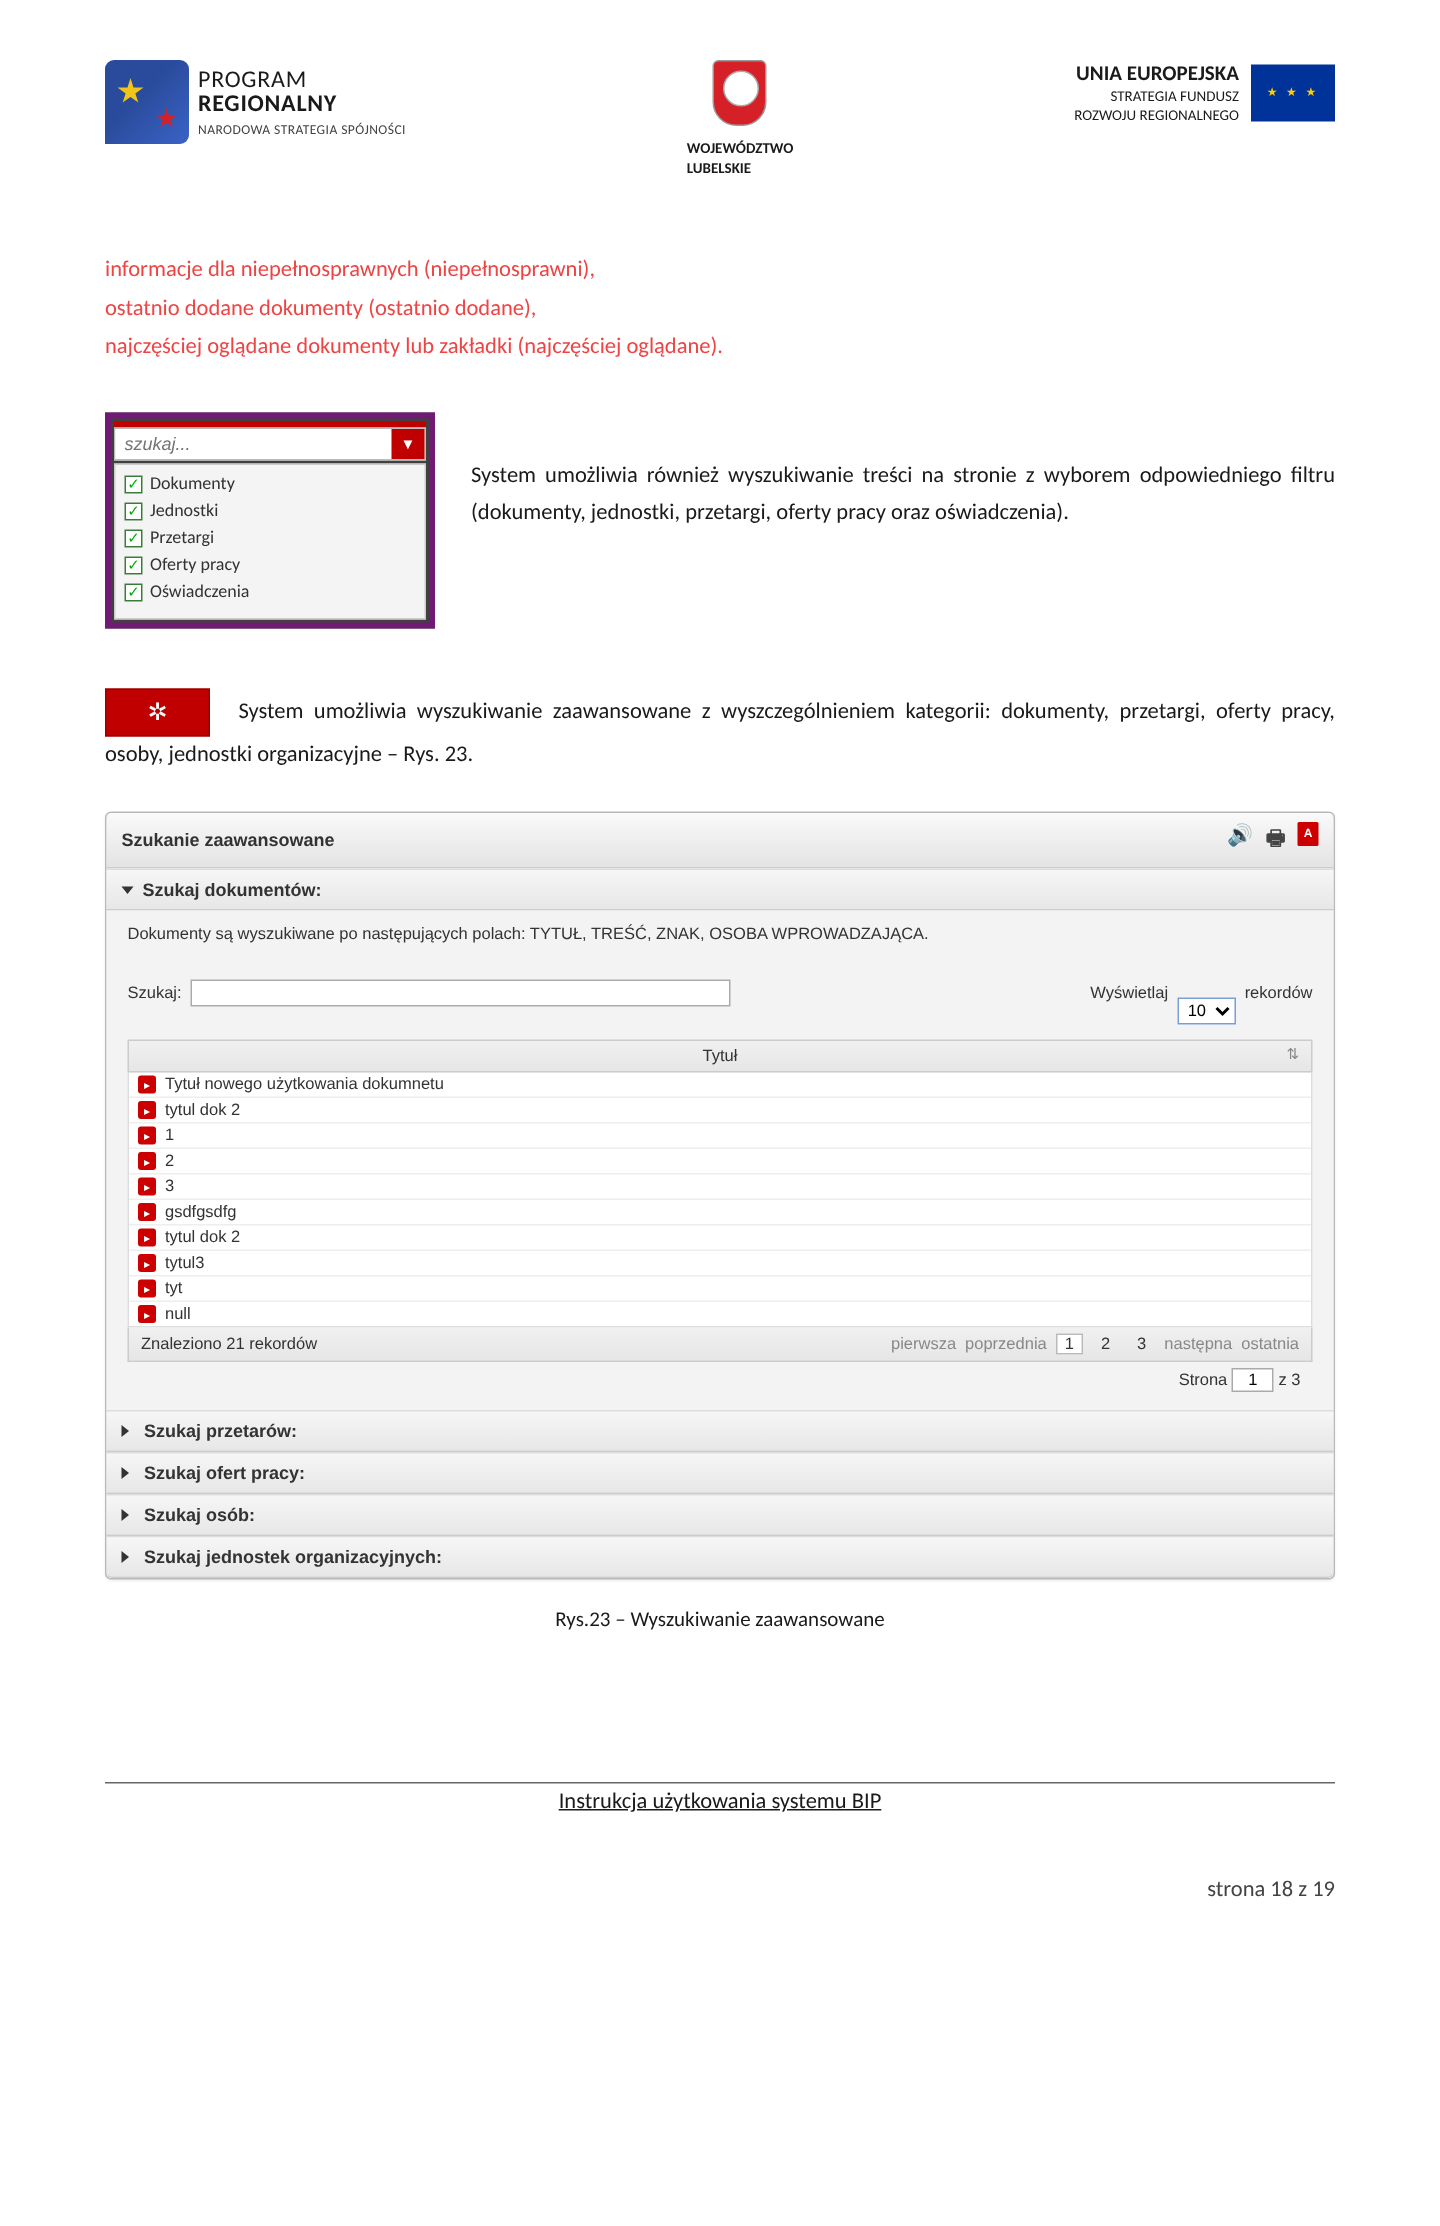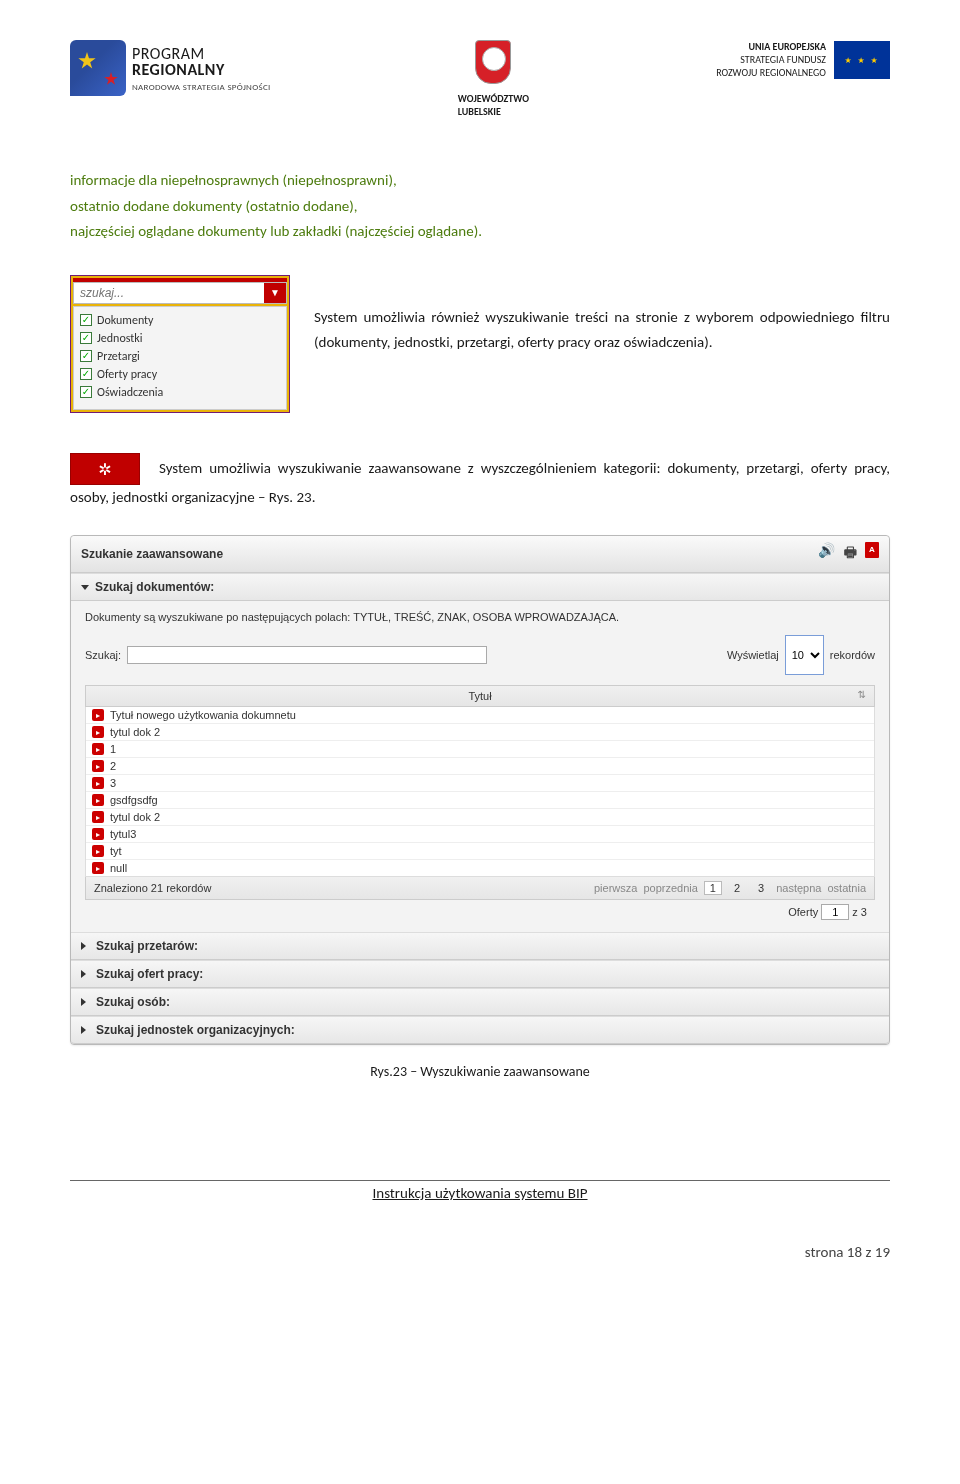--- a/index.html
+++ b/index.html
@@ -73,37 +73,37 @@
     position: relative;
     display:flex; align-items:center; justify-content:center;
   }
   .eu-flag::after {
     content: "★ ★ ★";
     color: #ffcc00;
     font-size: 8px;
     letter-spacing: 2px;
   }
   .logo-eu-text { text-align: right; }
-  .logo-eu-text .t1 { font-size: 10px; font-weight: bold; }
+  .logo-eu-text .t1 { font-size: 14px; font-weight: bold; }
   .logo-eu-text .t2 { font-size: 10px; }
   .logo-eu-text .t3 { font-size: 10px; }
 
-  .body-text { line-height: 1.7; font-size: 15px; color: #4d7c0f; }
+  .body-text { line-height: 1.7; font-size: 15px; color: #ef4444; }
 
   
   .search-fig {
     display: flex;
     align-items: flex-start;
     gap: 10px;
     margin: 30px 0 40px 0;
   }
   .search-box {
     width: 220px;
-    border: 1px solid #701a75;
-    background: #eab308;
+    border: 4px solid #701a75;
+    background: #404040;
     padding: 2px;
   }
   .search-bar {
     display: flex;
     background: #fff;
     border: 1px solid #bbb;
   }
   .search-input {
     flex: 1;
     border: none;
@@ -236,21 +236,21 @@
     display:flex;
     align-items:center;
     gap:6px;
     margin-bottom:10px;
     font-size:11px;
   }
   .search-row input[type="text"]{
     flex:1; max-width:360px;
     border:1px solid #aaa; padding:2px 4px; font-size:11px; background:#fff;
   }
-  .records-select { border:1px solid #7a9dd8; padding:12px 2px; font-size:11px; background:#fff;}
+  .records-select { border:1px solid #7a9dd8; padding:1px 2px; font-size:11px; background:#fff;margin-top:24px;}
   .table-head {
     background: linear-gradient(#f0f0f0,#e6e6e6);
     border:1px solid #ccc;
     text-align:center;
     font-size:11px;
     padding:4px;
     position:relative;
   }
   .sort-arrows {
     position:absolute; right:8px; top:3px; font-size:10px; color:#888;
@@ -438,21 +438,21 @@
           <span>pierwsza</span>
           <span>poprzednia</span>
           <span class="active">1</span>
           <span class="num">2</span>
           <span class="num">3</span>
           <span>następna</span>
           <span>ostatnia</span>
         </span>
       </div>
       <div class="page-info">
-        <span>Oferty</span>
+        <span>Strona</span>
         <input type="text" value="1" style="">
         <span>z 3</span>
       </div>
     </div>
 
     <div class="accordion">
       <span class="acc-arrow closed"></span>
       <span>Szukaj przetarów:</span>
     </div>
     <div class="accordion">

